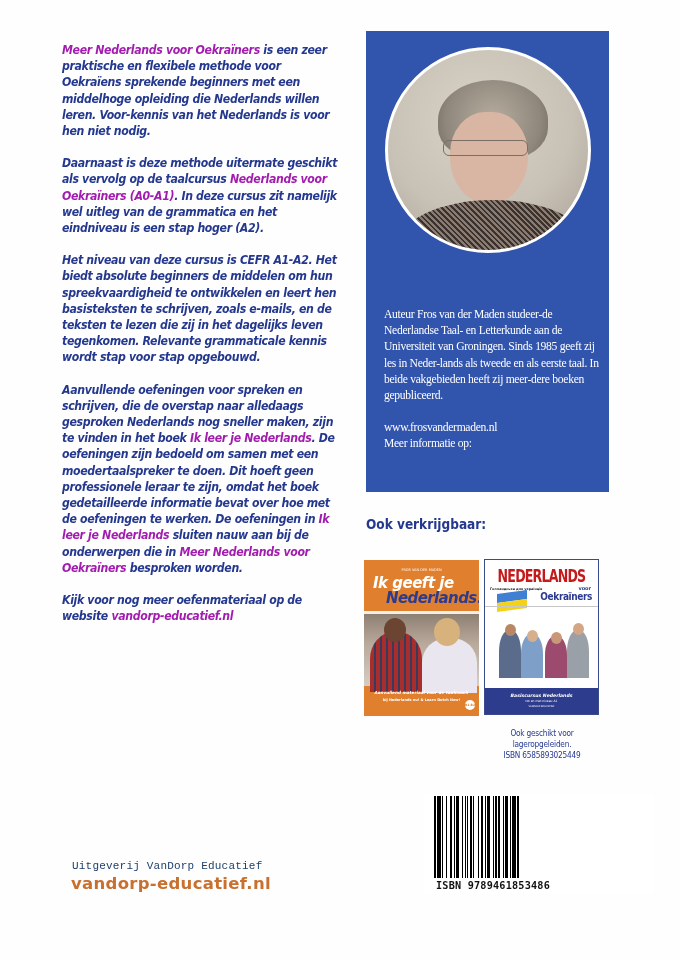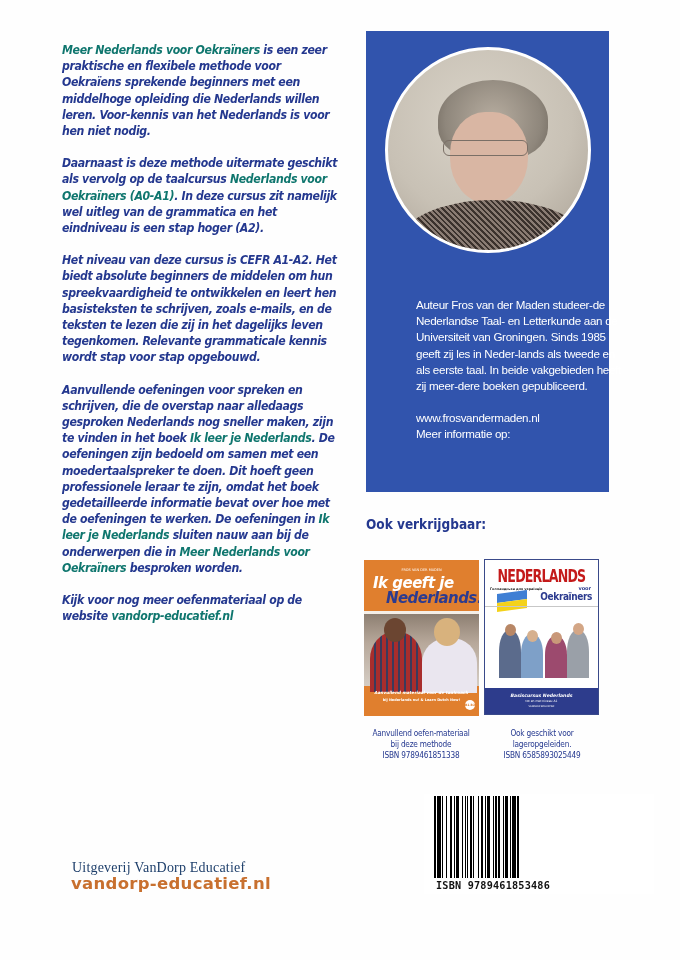--- a/index.html
+++ b/index.html
@@ -7,21 +7,21 @@
   body { position: relative; font-family: "DejaVu Sans", sans-serif; }
   .page { position: absolute; inset: 0; background: #fefefe; }
 
   .left-col {
     position: absolute; left: 62px; top: 42px; width: 280px;
     color: #24388f; font-style: italic; font-weight: bold;
     font-family: "DejaVu Sans Condensed", "DejaVu Sans", sans-serif;
     font-size: 12.2px; line-height: 16.2px; letter-spacing: -0.35px;
   }
   .left-col p { margin-bottom: 16px; }
-  .orange { color: #0f766e; }
+  .orange { color: #a21caf; }
 
   .author-box {
     position: absolute; left: 366px; top: 31px; width: 243px; height: 461px;
     background: #3154ad;
   }
   .portrait {
     position: absolute; left: 19px; top: 16px; width: 206px; height: 206px;
     border-radius: 50%; border: 3px solid #ffffff; overflow: hidden;
     background: radial-gradient(circle at 45% 35%, #d9d3c8 0%, #c8c1b5 55%, #a79e92 100%);
   }
@@ -37,23 +37,23 @@
     position: absolute; left: 55px; top: 90px; width: 85px; height: 16px;
     border: 1.5px solid #7a6f66; border-radius: 6px;
   }
   .portrait .body {
     position: absolute; left: 10px; top: 150px; width: 190px; height: 90px;
     border-radius: 50% 50% 0 0;
     background:
       repeating-linear-gradient(45deg, #3b322d 0 2px, #8a7c73 2px 4px);
   }
   .author-text {
-    position: absolute; left: 18px; top: 266px; width: 215px;
-    color: #ffffff; font-family: Liberation Sans, sans-serif;
-    font-size: 11.6px; line-height: 16.2px; letter-spacing: -0.3px; margin-left: 32px;
+    position: absolute; left: 18px; top: 276px; width: 215px;
+    color: #ffffff; font-family: Liberation Serif, serif;
+    font-size: 11.6px; line-height: 16.2px; letter-spacing: -0.3px;
   }
   .author-text p { margin-bottom: 16px; }
 
   .also-title {
     position: absolute; left: 366px; top: 516px; width: 243px; text-align: left;
     color: #24388f; font-weight: bold; font-size: 13.5px;
     font-family: "DejaVu Sans Condensed", "DejaVu Sans", sans-serif;
   }
 
   .book { position: absolute; overflow: hidden; }
@@ -97,21 +97,21 @@
     font-size: 8.2px; line-height: 11px; letter-spacing: -0.2px;
   }
   .caption1 { left: 356px; top: 728px; }
   .caption2 { left: 477px; top: 728px; }
 
   .barcode-wrap { position: absolute; left: 424px; top: 794px; width: 230px; height: 100px; background: #fff; font-weight: bold; }
   .barcode { position: absolute; left: 10px; top: 2px; width: 166px; height: 82px; }
   .barcode .bar { position: absolute; top: 0; height: 82px; background: #000; }
   .isbn-text { position: absolute; left: 12px; top: 86px; font-family: "DejaVu Sans Mono", "Liberation Mono", monospace; font-size: 10.2px; color: #111; letter-spacing: 0.2px; }
 
-  .publisher { position: absolute; left: 72px; top: 860px; color: #1e3f6b; font-size: 14px; font-family: Liberation Serif, serif; letter-spacing: 0.2px; }
+  .publisher { position: absolute; left: 72px; top: 860px; color: #1e3f6b; font-size: 11px; font-family: Liberation Mono, monospace; letter-spacing: 0.2px; }
   .publisher-url { position: absolute; left: 71px; top: 874px; color: #c8702f; font-size: 16.5px; font-weight: bold; font-family: "DejaVu Sans", sans-serif; letter-spacing: 0.3px; }
 </style>
 </head>
 <body>
 
 <div class="page">
 
   <div class="left-col" id="left-col">
       <p><span class="orange">Meer Nederlands voor Oekraïners</span><span> is een zeer praktische en flexibele methode voor Oekraïens sprekende beginners met een middelhoge opleiding die Nederlands willen leren. Voor-kennis van het Nederlands is voor hen niet nodig.</span></p>
       <p><span>Daarnaast is deze methode uitermate geschikt als vervolg op de taalcursus </span><span class="orange">Nederlands voor Oekraïners (A0-A1)</span><span>. In deze cursus zit namelijk wel uitleg van de grammatica en het eindniveau is een stap hoger (A2).</span></p>
@@ -171,25 +171,20 @@
       <div class="ph" style="left:68px;height:48px;background:#9aa0a8;"></div>
       <div class="hd" style="left:74px;top:5px;background:#d3a686;"></div>
     </div>
     <div class="band">
       <div class="b1">Basiscursus Nederlands</div>
       <div class="b2">tot en met niveau A1</div>
       <div class="b3">VANDORP EDUCATIEF</div>
     </div>
   </div>
 
-  <div class="caption caption1">
-    <div>Aanvullend oefen-materiaal</div>
-    <div>bij deze methode</div>
-    <div>ISBN 9789461851338</div>
-  </div>
   <div class="caption caption2">
     <div>Ook geschikt voor</div>
     <div>lageropgeleiden.</div>
     <div>ISBN 6585893025449</div>
   </div>
 
   <div class="barcode-wrap">
     <div class="barcode" id="barcode">
         <div class="bar" style="left: 0px; width: 2.3px;"></div>
         <div class="bar" style="left: 3.45px; width: 3.45px;"></div>

